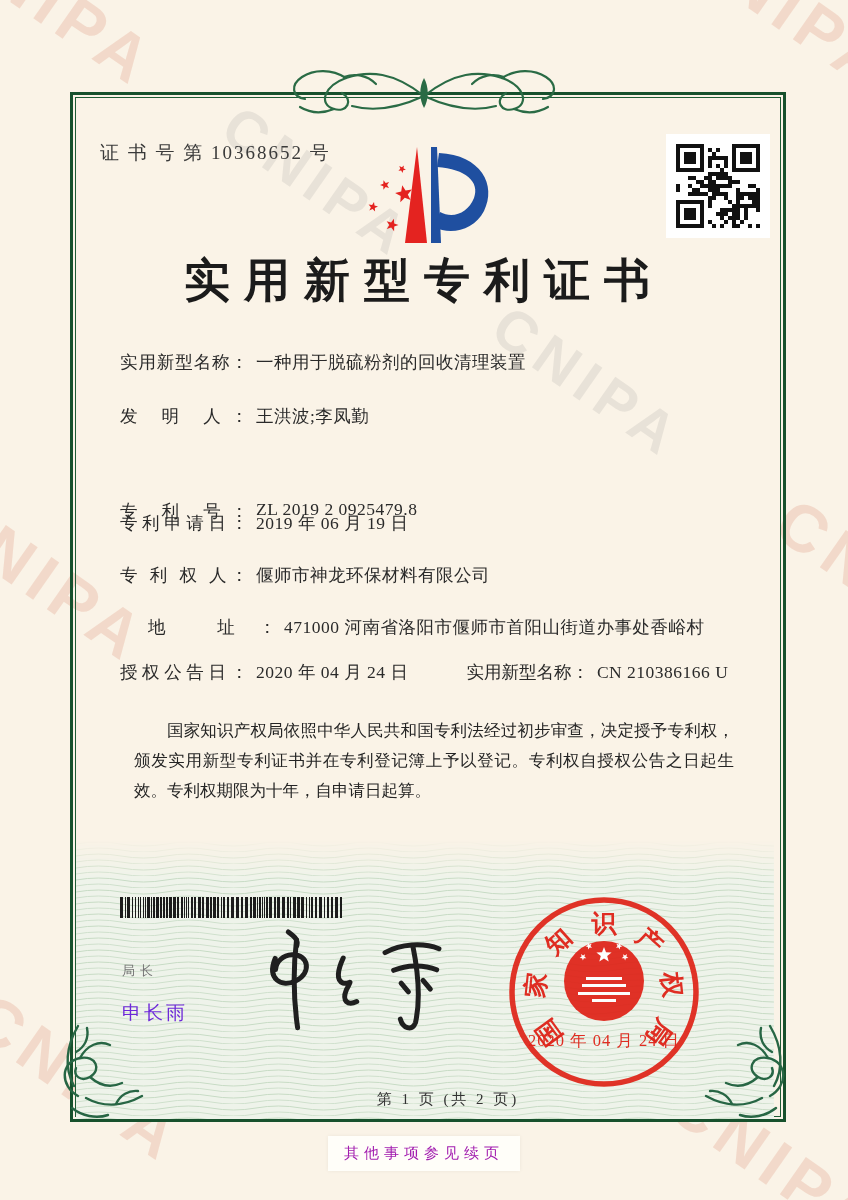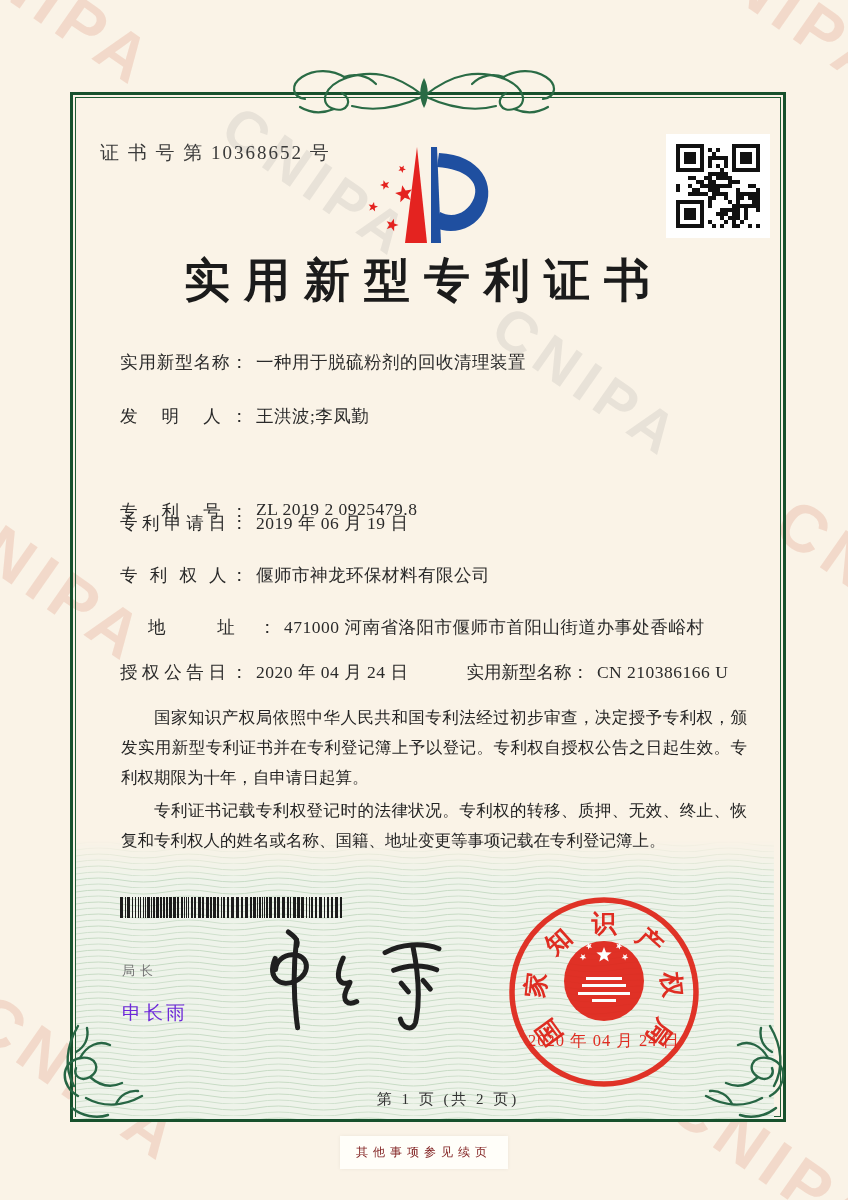--- a/index.html
+++ b/index.html
@@ -43,33 +43,33 @@
   .field-label{
     display:inline-block;width:128px;text-align:justify;text-align-last:justify;
     -moz-text-align-last:justify;vertical-align:top;
   }
   .field-value{margin-left:8px;letter-spacing:0.5px;}
   .grant-pair2{margin-left:58px;}
   .paragraphs{
     position:absolute;left:118px;top:700px;width:632px;
     font-size:16.5px;line-height:1.82;color:#242424;text-align:justify;
   }
-  .paragraphs p{margin:3px;text-indent:2em;}
+  .paragraphs p{margin:16px;text-indent:2em;}
   .barcode{position:absolute;left:120px;top:897px;}
   .sig-title{position:absolute;left:122px;top:962px;font-size:13px;letter-spacing:5px;color:#737373;}
   .sig-name{position:absolute;left:122px;top:1000px;font-size:19px;letter-spacing:3px;color:#6d28d9;}
   .signature{position:absolute;left:238px;top:922px;transform:rotate(-2deg);}
   .seal{position:absolute;left:505px;top:893px;}
   .page-footer{
     position:absolute;left:0;top:1090px;width:100%;text-align:center;
     font-size:15px;letter-spacing:3px;color:#333;padding-left:24px;
   }
   .continuation{
     position:absolute;left:50%;top:1136px;transform:translateX(-50%);
-    background:#fffef9;padding:8px 16px;font-size:12px;letter-spacing:5px;color:#7f1d1d;
+    background:#fffef9;padding:8px 16px;font-size:15px;letter-spacing:5px;color:#a21caf;
     box-shadow:0 0 4px rgba(0,0,0,0.06);white-space:nowrap;
   }
   .ornament{position:absolute;pointer-events:none;}
 </style>
 </head>
 <body>
 
 <div class="wm pink" style="left:-70px;top:-36px;">CNIPA</div>
 <div class="wm pink" style="left:668px;top:-30px;">CNIPA</div>
 <div class="wm gray" style="left:210px;top:148px;font-size:58px;">CNIPA</div>
@@ -305,21 +305,20 @@
 </div>
 <div class="field-row" style="top:615px;margin-left:28px;">
   <span class="field-label">地 址：</span><span class="field-value">471000 河南省洛阳市偃师市首阳山街道办事处香峪村</span>
 </div>
 <div class="field-row" style="top:660px;">
   <span class="field-label">授权公告日：</span><span class="field-value">2020 年 04 月 24 日</span><span class="grant-pair2"><span>实用新型名称：</span><span class="field-value">CN 210386166 U</span></span>
 </div>
 
 <div class="paragraphs">
   <p>国家知识产权局依照中华人民共和国专利法经过初步审查，决定授予专利权，颁发实用新型专利证书并在专利登记簿上予以登记。专利权自授权公告之日起生效。专利权期限为十年，自申请日起算。</p>
-  <p>专利证书记载专利权登记时的法律状况。专利权的转移、质押、无效、终止、恢复和专利权人的姓名或名称、国籍、地址变更等事项记载在专利登记簿上。</p>
 </div>
 
 <svg class="barcode" id="barcodeSvg" width="228" height="21">
     <rect x="0" y="0" width="3" height="21" fill="#1c1c1c"></rect>
     <rect x="5" y="0" width="1" height="21" fill="#1c1c1c"></rect>
     <rect x="7" y="0" width="3" height="21" fill="#1c1c1c"></rect>
     <rect x="12" y="0" width="1" height="21" fill="#1c1c1c"></rect>
     <rect x="15" y="0" width="1" height="21" fill="#1c1c1c"></rect>
     <rect x="18" y="0" width="1" height="21" fill="#1c1c1c"></rect>
     <rect x="20" y="0" width="1" height="21" fill="#1c1c1c"></rect>

